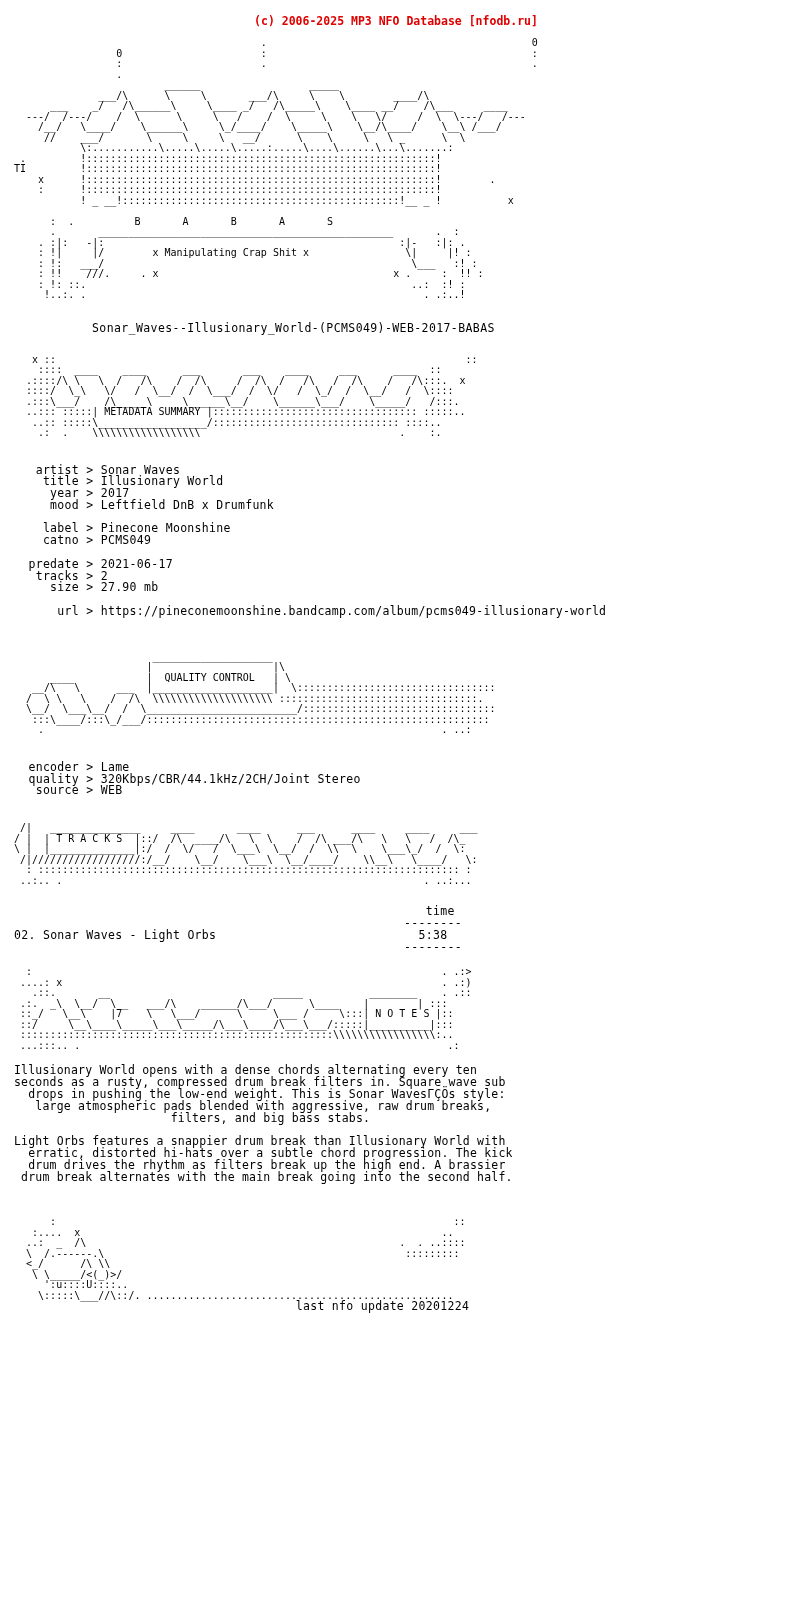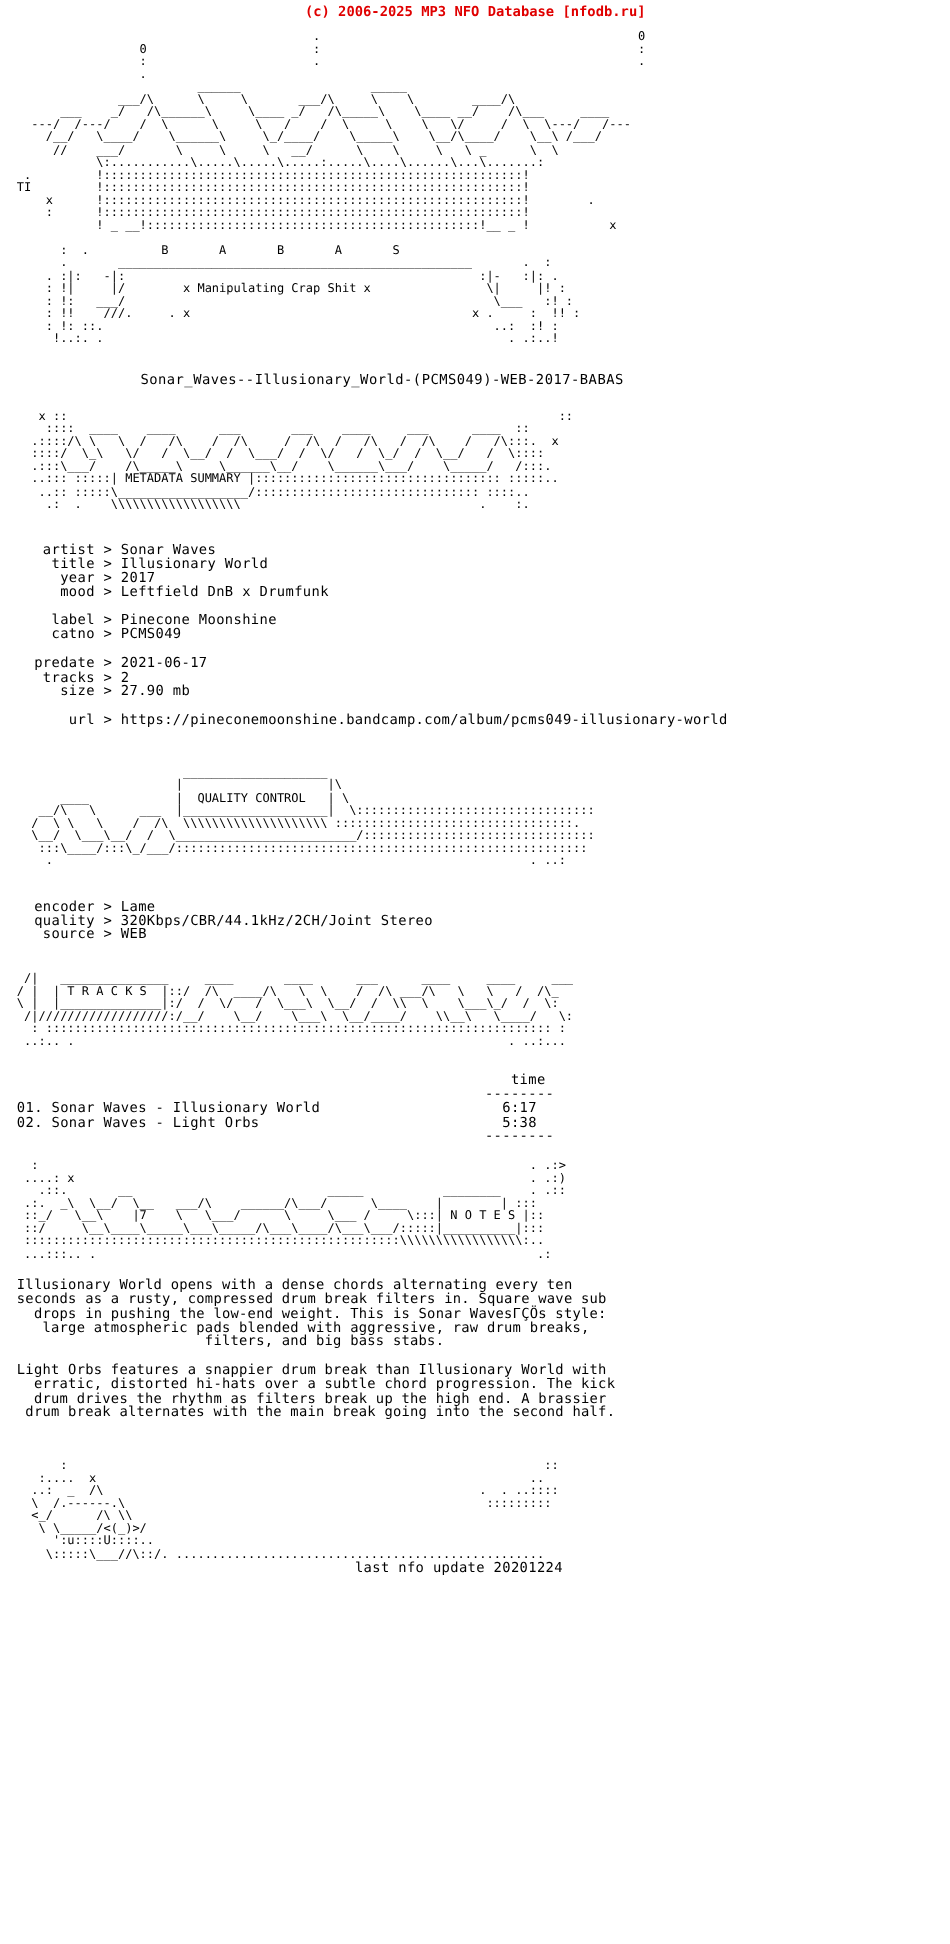--- a/index.html
+++ b/index.html
@@ -19,21 +19,21 @@
     height: 1620px;
     position: relative;
     overflow: hidden;
   }
   .header {
     text-align: center;
     color: #e00000;
     font-size: 11.5px;
     font-weight: bold;
     letter-spacing: 0px;
-    padding-top: 2px;
+    padding-top: 14px;
     font-family: "DejaVu Sans Mono", "Liberation Mono", monospace;
   }
   pre {
     margin: 0;
     font-family: "DejaVu Sans Mono", "Liberation Mono", monospace;
     font-size: 10px;
     line-height: 10.6px;
     white-space: pre;
     color: #000;
   }
@@ -41,21 +41,21 @@
     font-size: 10px;
     line-height: 10.5px;
   }
   .wrap {
     padding-left: 14px;
   }
   .title-line {
     font-size: 11.5px;
     line-height: 14px;
     letter-spacing: 0.4px;
-    padding-left: 117px;
+    padding-left: 92px;
     font-weight: normal;
   }
   .fields {
     font-size: 11.5px;
     line-height: 11.8px;
     letter-spacing: 0.3px;
   }
   .tracks {
     font-size: 11.5px;
     line-height: 11.8px;
@@ -174,21 +174,20 @@
  /|//////////////////:/__/    \__/    \___\  \__/____/    \\__\   \____/   \:
   : :::::::::::::::::::::::::::::::::::::::::::::::::::::::::::::::::::::: :
  ..:.. .                                                            . ..:...</pre>
   </div>
 
   <div class="spacer20"></div>
 
   <div class="wrap">
     <pre class="tracks">                                                         <span>time</span></pre>
     <pre class="tracks">                                                      <span>--------</span></pre>
-    <pre class="tracks"><span>01.</span> <span>Sonar Waves - Illusionary World</span>                     <span>6:17</span></pre>
     <pre class="tracks"><span>02.</span> <span>Sonar Waves - Light Orbs</span>                            <span>5:38</span></pre>
     <pre class="tracks">                                                      <span>--------</span></pre>
   </div>
 
   <div class="spacer14"></div>
 
   <div class="wrap">
     <pre class="art">  :                                                                    . .:&gt;
  ....: x                                                               . .:)
    .::.       __                           _____           ________    . .::

